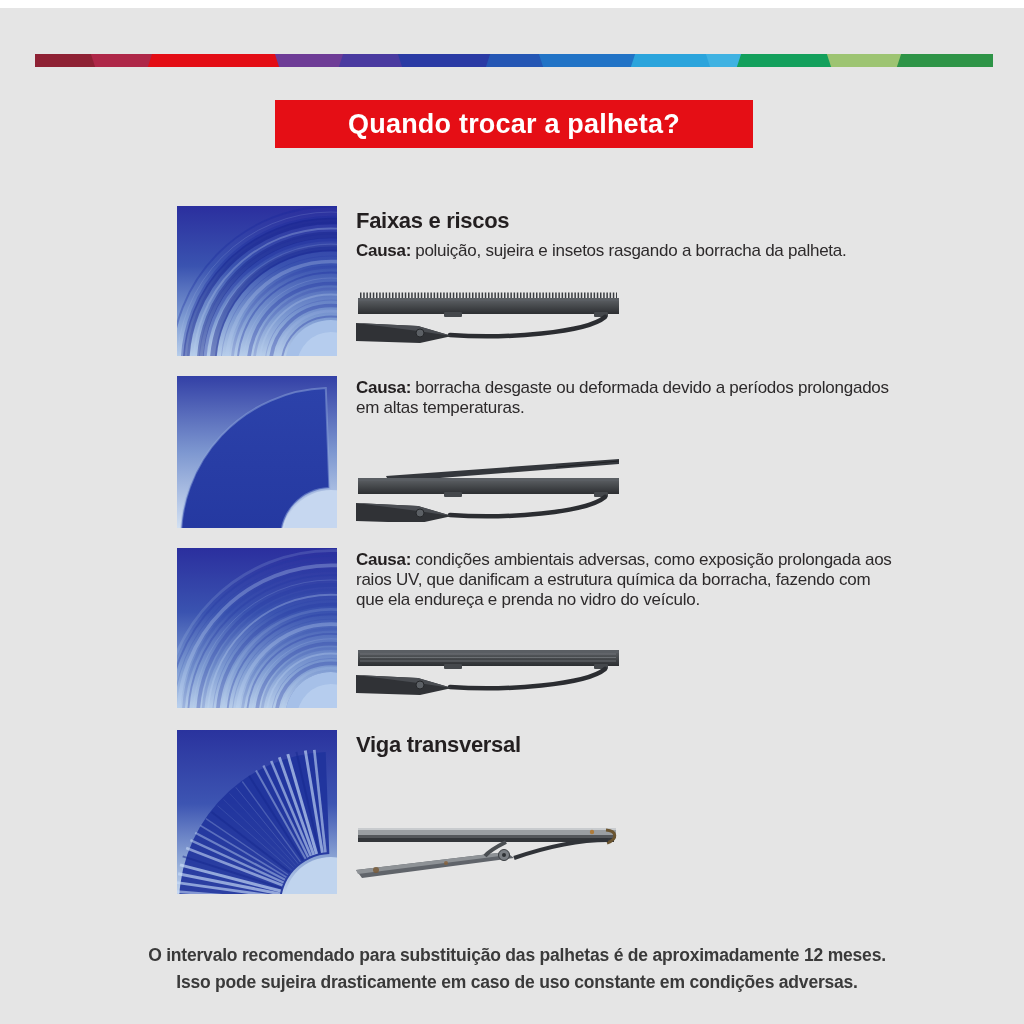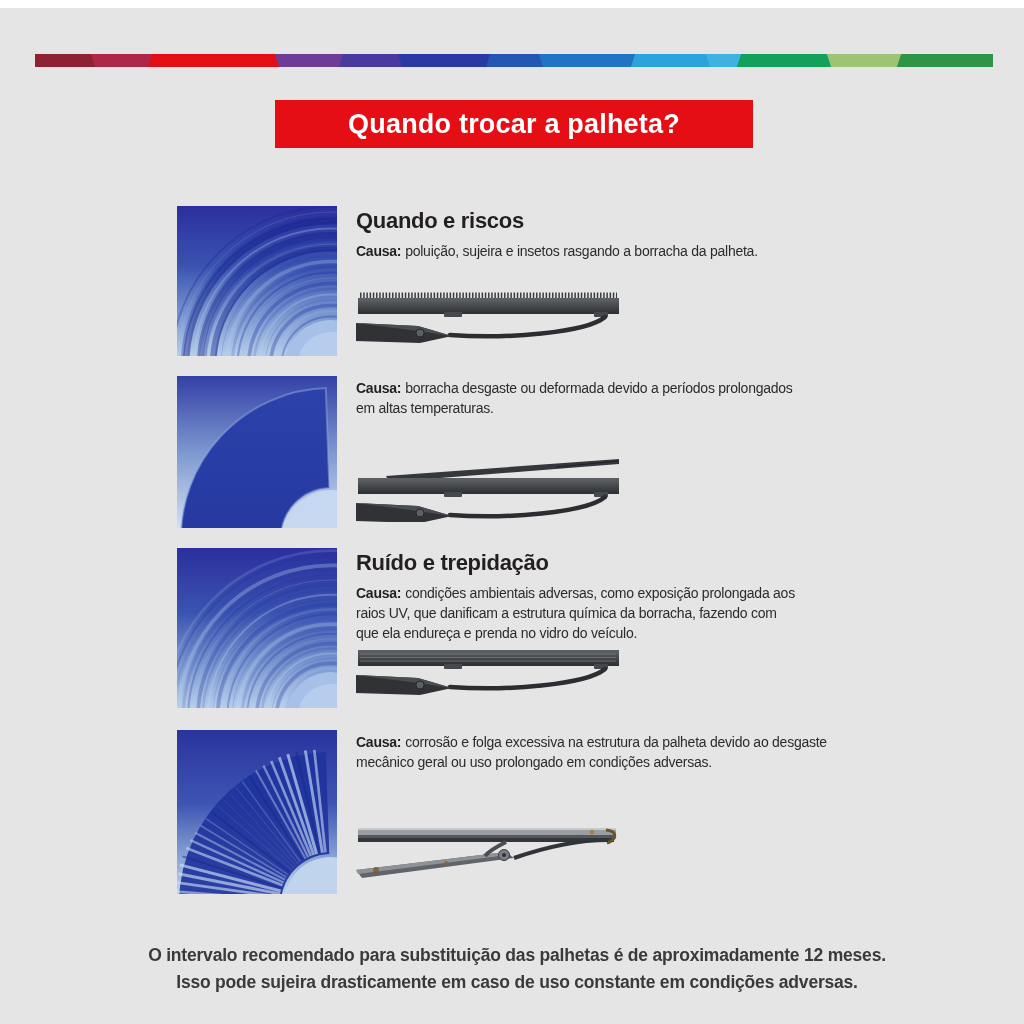--- a/index.html
+++ b/index.html
@@ -17,21 +17,21 @@
   .banner{position:absolute;left:275px;top:92px;width:478px;height:48px;
           display:flex;align-items:center;justify-content:center;}
   .banner-text{color:#ffffff;font-size:27px;font-weight:700;letter-spacing:0.2px;}
 
   
   .section{position:absolute;left:177px;width:790px;}
   .thumb{position:absolute;left:0;top:0;width:160px;overflow:hidden;}
   .thumb svg{display:block;}
   .content{position:absolute;left:179px;top:2px;width:600px;}
   .sec-title{font-size:22px;font-weight:700;color:#231f20;letter-spacing:-0.3px;margin-bottom:7px;}
-  .sec-cause{font-size:14px;line-height:20px;color:#2d2a2b;letter-spacing:-0.25px;}
+  .sec-cause{font-size:17px;line-height:20px;color:#2d2a2b;letter-spacing:-0.25px;}
   .sec-cause b{margin-right:4px;color:#231f20;}
   .sec-cause span{white-space:pre-line;}
   .blade{position:absolute;left:179px;width:265px;height:64px;}
   .blade svg{display:block;}
 
   
   .footer{position:absolute;left:5px;top:934px;width:1024px;text-align:center;font-weight:bold;}
   .footer-line{font-size:17.5px;line-height:27px;color:#3a3a3a;letter-spacing:-0.2px;}
 </style>
 </head>
@@ -98,21 +98,21 @@
             <circle cx="154" cy="160" r="154.0" fill="none" stroke="#B9D0F0" stroke-opacity="0.16" stroke-width="1.0"></circle>
             <circle cx="154" cy="160" r="159.5" fill="none" stroke="#18279A" stroke-opacity="0.31" stroke-width="1.9"></circle>
             <circle cx="154" cy="160" r="118" fill="none" stroke="#121F86" stroke-opacity="0.4" stroke-width="6.5"></circle>
             <circle cx="154" cy="160" r="131" fill="none" stroke="#121F86" stroke-opacity="0.4" stroke-width="6.5"></circle>
             <circle cx="154" cy="160" r="145" fill="none" stroke="#121F86" stroke-opacity="0.4" stroke-width="6.5"></circle>
             <circle cx="154" cy="160" r="46" fill="#A6C0E8"></circle>
             <circle cx="154" cy="160" r="34" fill="#B9CFEE" fill-opacity="0.85"></circle>
           </svg>
         </div>
         <div class="content">
-          <div class="sec-title">Quando e riscos</div>
+          <div class="sec-title">Faixas e riscos</div>
           <div class="sec-cause"><b>Causa:</b><span>poluição, sujeira e insetos rasgando a borracha da palheta.</span></div>
         </div>
         <div class="blade" style="top:82px">
           <svg width="265" height="64" viewBox="0 0 265 64" xmlns="http://www.w3.org/2000/svg">
             <defs>
               <linearGradient id="barG" x1="0" y1="0" x2="0" y2="1">
                 <stop offset="0" stop-color="#606468"></stop>
                 <stop offset="1" stop-color="#2C2E31"></stop>
               </linearGradient>
             </defs>
@@ -209,21 +209,20 @@
             <circle cx="154" cy="170" r="147.8" fill="none" stroke="#2238A0" stroke-opacity="0.16" stroke-width="2.8"></circle>
             <circle cx="154" cy="170" r="152.7" fill="none" stroke="#C2D8F4" stroke-opacity="0.31" stroke-width="3.7"></circle>
             <circle cx="154" cy="170" r="157.6" fill="none" stroke="#2238A0" stroke-opacity="0.16" stroke-width="1.0"></circle>
             <circle cx="154" cy="170" r="162.5" fill="none" stroke="#2238A0" stroke-opacity="0.31" stroke-width="1.9"></circle>
             <circle cx="154" cy="170" r="167.4" fill="none" stroke="#C2D8F4" stroke-opacity="0.16" stroke-width="2.8"></circle>
             <circle cx="154" cy="170" r="46" fill="#A6C0E8"></circle>
             <circle cx="154" cy="170" r="34" fill="#B9CFEE" fill-opacity="0.85"></circle>
           </svg>
         </div>
         <div class="content">
-          <div class="sec-title">Ruído e trepidação</div>
           <div class="sec-cause"><b>Causa:</b><span>condições ambientais adversas, como exposição prolongada aos
 raios UV, que danificam a estrutura química da borracha, fazendo com
 que ela endureça e prenda no vidro do veículo.</span></div>
         </div>
         <div class="blade" style="top:92px">
           <svg width="265" height="64" viewBox="0 0 265 64" xmlns="http://www.w3.org/2000/svg">
             <defs>
               <linearGradient id="barG" x1="0" y1="0" x2="0" y2="1">
                 <stop offset="0" stop-color="#606468"></stop>
                 <stop offset="1" stop-color="#2C2E31"></stop>
@@ -278,22 +277,21 @@
             <line x1="133.9" y1="126.0" x2="94.2" y2="31.0" stroke="#C8DCF8" stroke-opacity="0.58" stroke-width="2.6"></line>
             <line x1="136.7" y1="125.0" x2="102.3" y2="27.2" stroke="#C8DCF8" stroke-opacity="0.63" stroke-width="2.9"></line>
             <line x1="139.6" y1="124.0" x2="110.8" y2="24.2" stroke="#C8DCF8" stroke-opacity="0.67" stroke-width="3.0"></line>
             <line x1="142.5" y1="123.3" x2="119.4" y2="21.9" stroke="#16278E" stroke-opacity="0.5" stroke-width="2"></line>
             <line x1="145.4" y1="122.7" x2="128.3" y2="20.5" stroke="#C8DCF8" stroke-opacity="0.64" stroke-width="2.9"></line>
             <line x1="148.4" y1="122.3" x2="137.3" y2="19.9" stroke="#C8DCF8" stroke-opacity="0.58" stroke-width="2.7"></line>
             <circle cx="154" cy="174" r="47" fill="#C0D4EE"></circle>
           </svg>
         </div>
         <div class="content">
-          <div class="sec-cause"><b>Causa:</b><span>corrosão e folga excessiva na estrutura da palheta devido ao desgaste
-mecânico geral ou uso prolongado em condições adversas.</span></div>
+          <div class="sec-title">Viga transversal</div>
         </div>
         <div class="blade" style="top:88px">
           <svg width="265" height="64" viewBox="0 0 265 64" xmlns="http://www.w3.org/2000/svg">
             <defs>
               <linearGradient id="barG" x1="0" y1="0" x2="0" y2="1">
                 <stop offset="0" stop-color="#606468"></stop>
                 <stop offset="1" stop-color="#2C2E31"></stop>
               </linearGradient>
             </defs>
             <rect x="2" y="10" width="258" height="7" fill="#9A9EA2"></rect>

